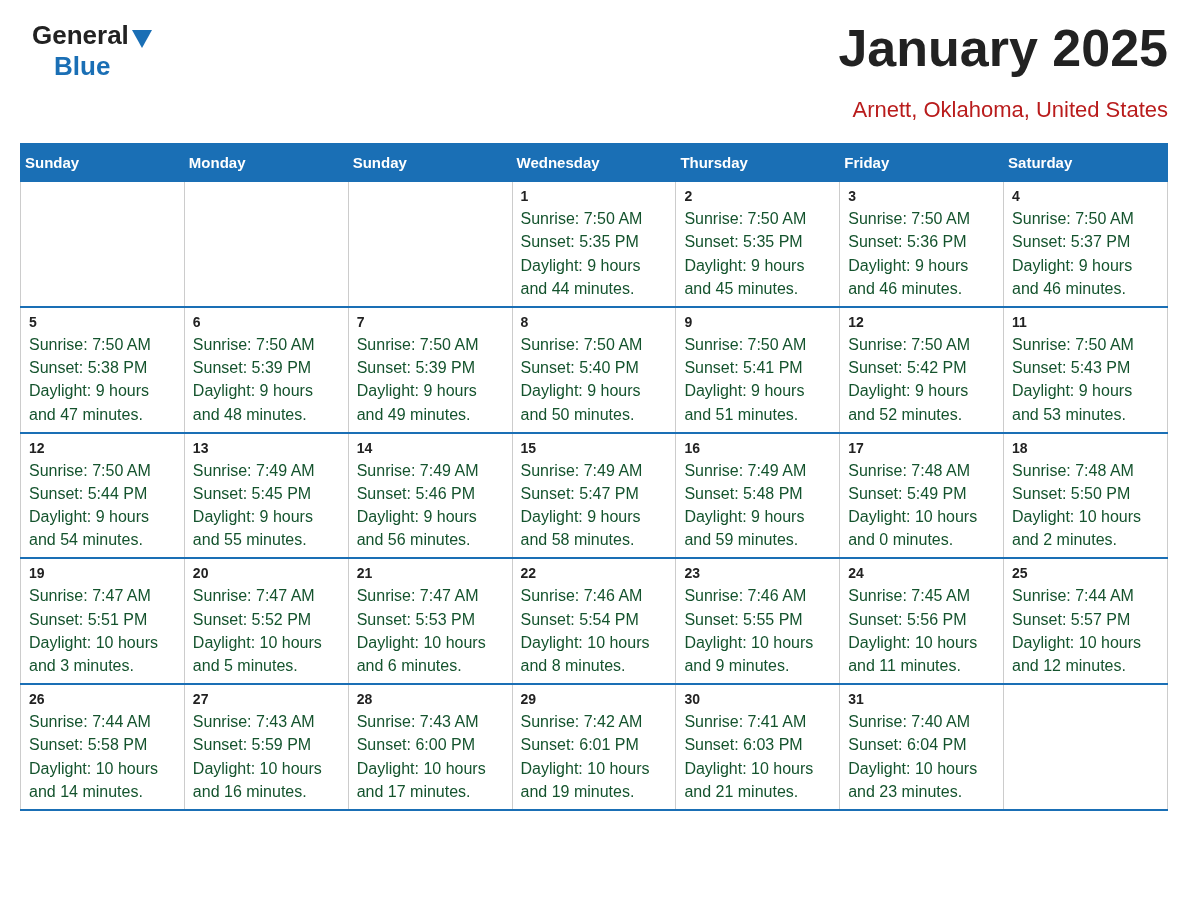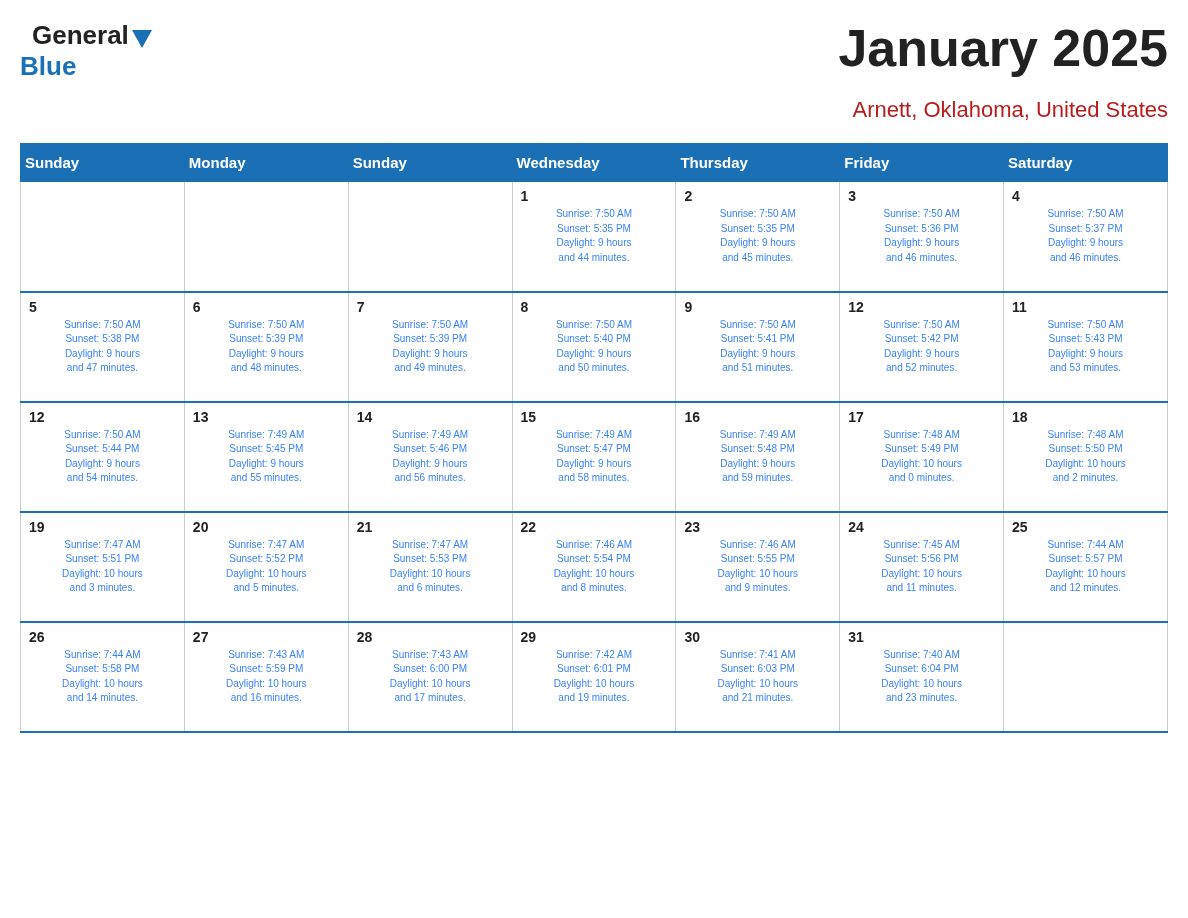--- a/index.html
+++ b/index.html
@@ -31,20 +31,21 @@
       color: #222;
     }
     .logo-blue-part {
       display: flex;
       align-items: center;
     }
     .logo-blue-text {
       font-size: 26px;
       font-weight: bold;
       color: #1a6fb5;
+      margin-left: 34px;
     }
     .logo-triangle {
       width: 0;
       height: 0;
       border-left: 10px solid transparent;
       border-right: 10px solid transparent;
       border-top: 18px solid #1a6fb5;
       margin-left: 3px;
       margin-top: 6px;
     }
@@ -86,24 +87,23 @@
     }
     tbody tr {
       border-bottom: 2px solid #1a6fb5;
     }
     .day-number {
       font-size: 14px;
       font-weight: bold;
       margin-bottom: 3px;
     }
     .day-info {
-      font-size: 10px;
-      color: #3b82f6;
+      font-size: 16px;
+      color: #14532d;
       line-height: 1.45;
-      text-align: center;
     }
     .empty-cell {
       background: #fff;
     }
   </style>
 </head>
 <body>
 
 <div class="header">
   <div class="logo">

